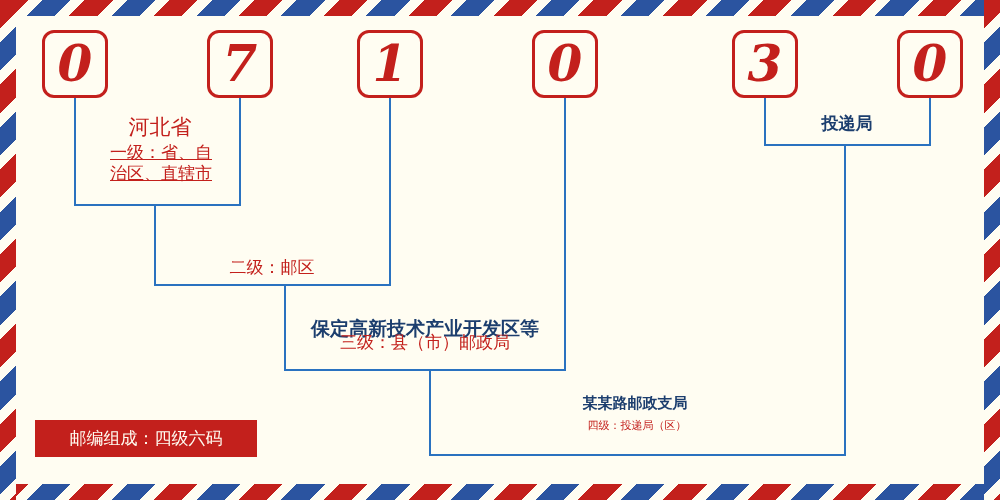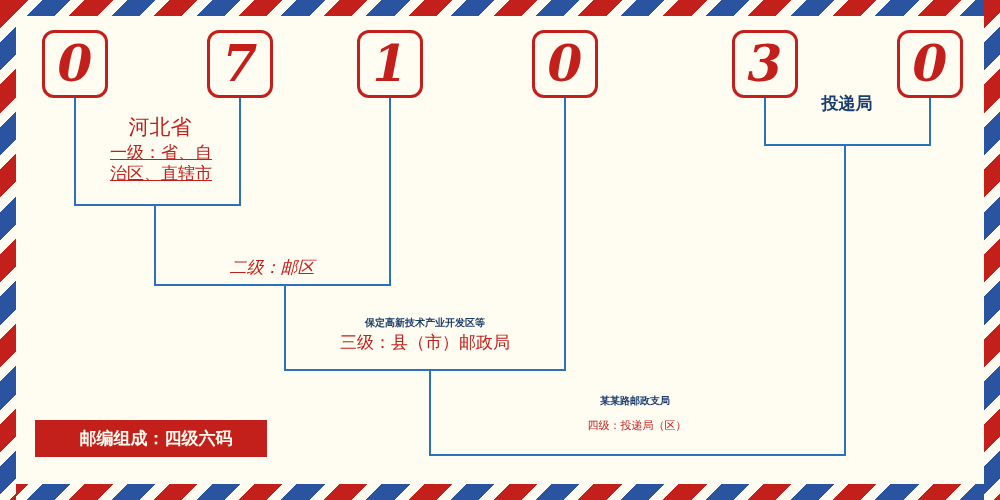--- a/index.html
+++ b/index.html
@@ -56,31 +56,31 @@
   .l4a{left:429px;top:454px;width:417px;height:2px;}
   .l4b{left:844px;top:144px;width:2px;height:311px;}
   .dl1{left:764px;top:98px;width:2px;height:47px;}
   .dl2{left:929px;top:98px;width:2px;height:47px;}
   .dl3{left:764px;top:144px;width:167px;height:2px;}
 
   
   .txt{position:absolute;text-align:center;}
   .t-region{left:100px;top:113px;width:120px;color:var(--red);font-weight:normal;font-size:21px;}
   .t-l1{left:107px;top:142px;width:108px;color:var(--red);font-size:17px;line-height:21px;text-decoration:underline;}
-  .t-l2{left:187px;top:256px;width:170px;color:var(--red);font-size:17px;font-style:italic;}
-  .t-l3ex{left:270px;top:316px;width:310px;color:var(--navy);font-weight:bold;font-size:10px;}
+  .t-l2{left:187px;top:256px;width:170px;color:var(--red);font-size:17px;}
+  .t-l3ex{left:270px;top:316px;width:310px;color:var(--navy);font-weight:bold;font-size:19px;}
   .t-l3{left:270px;top:331px;width:310px;color:var(--red);font-size:17px;}
-  .t-l4ex{left:485px;top:394px;width:300px;color:var(--navy);font-weight:bold;font-size:10px;}
+  .t-l4ex{left:485px;top:394px;width:300px;color:var(--navy);font-weight:bold;font-size:15px;}
   .t-l4{left:487px;top:418px;width:300px;color:var(--red);font-size:11px;}
-  .t-del{left:772px;top:92px;width:150px;color:var(--navy);font-weight:bold;font-size:17px;}
+  .t-del{left:772px;top:112px;width:150px;color:var(--navy);font-weight:bold;font-size:17px;}
   .badge{
     position:absolute;left:35px;top:420px;width:222px;height:37px;
     background:var(--badge-bg);color:var(--badge-text);
-    font-weight:bold;font-size:17px;
-    display:flex;align-items:center;justify-content:center;padding-left:10px;
+    font-weight:normal;font-size:17px;
+    display:flex;align-items:center;justify-content:center;
   }
 </style>
 </head>
 <body>
 
 <div class="stage">
 
   <div class="band band-top"></div>
   <div class="band band-bottom"></div>
   <div class="band band-left"></div>

